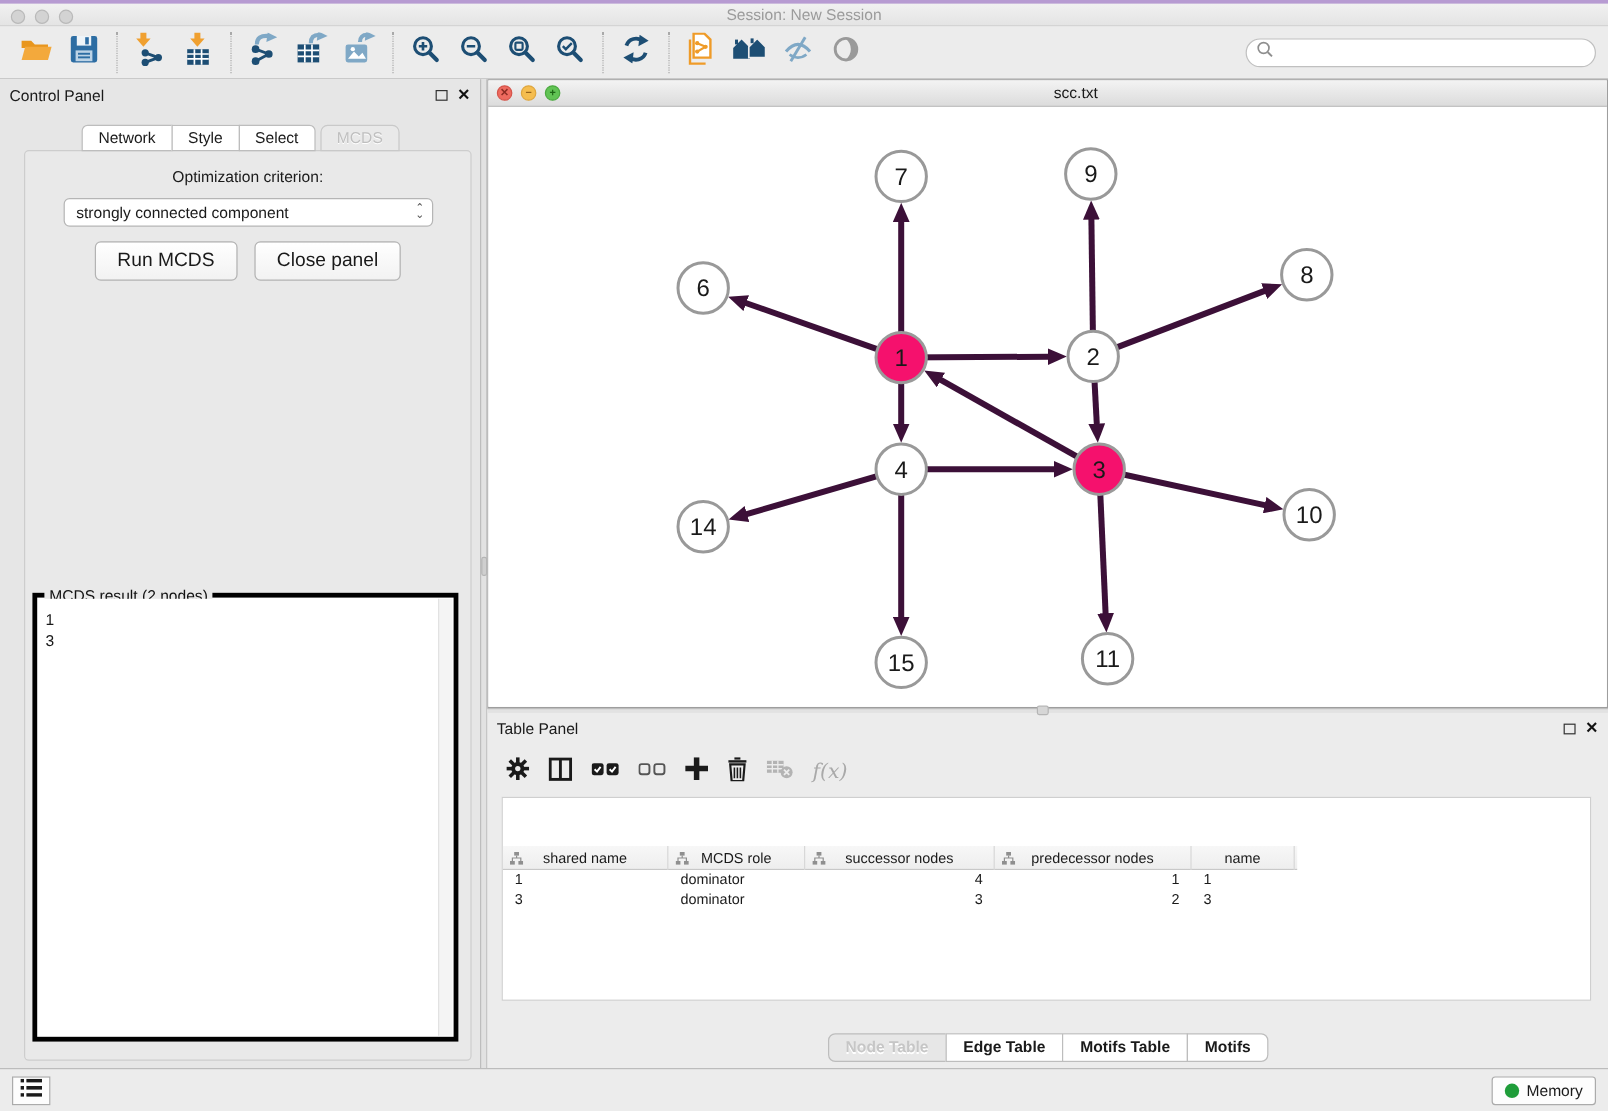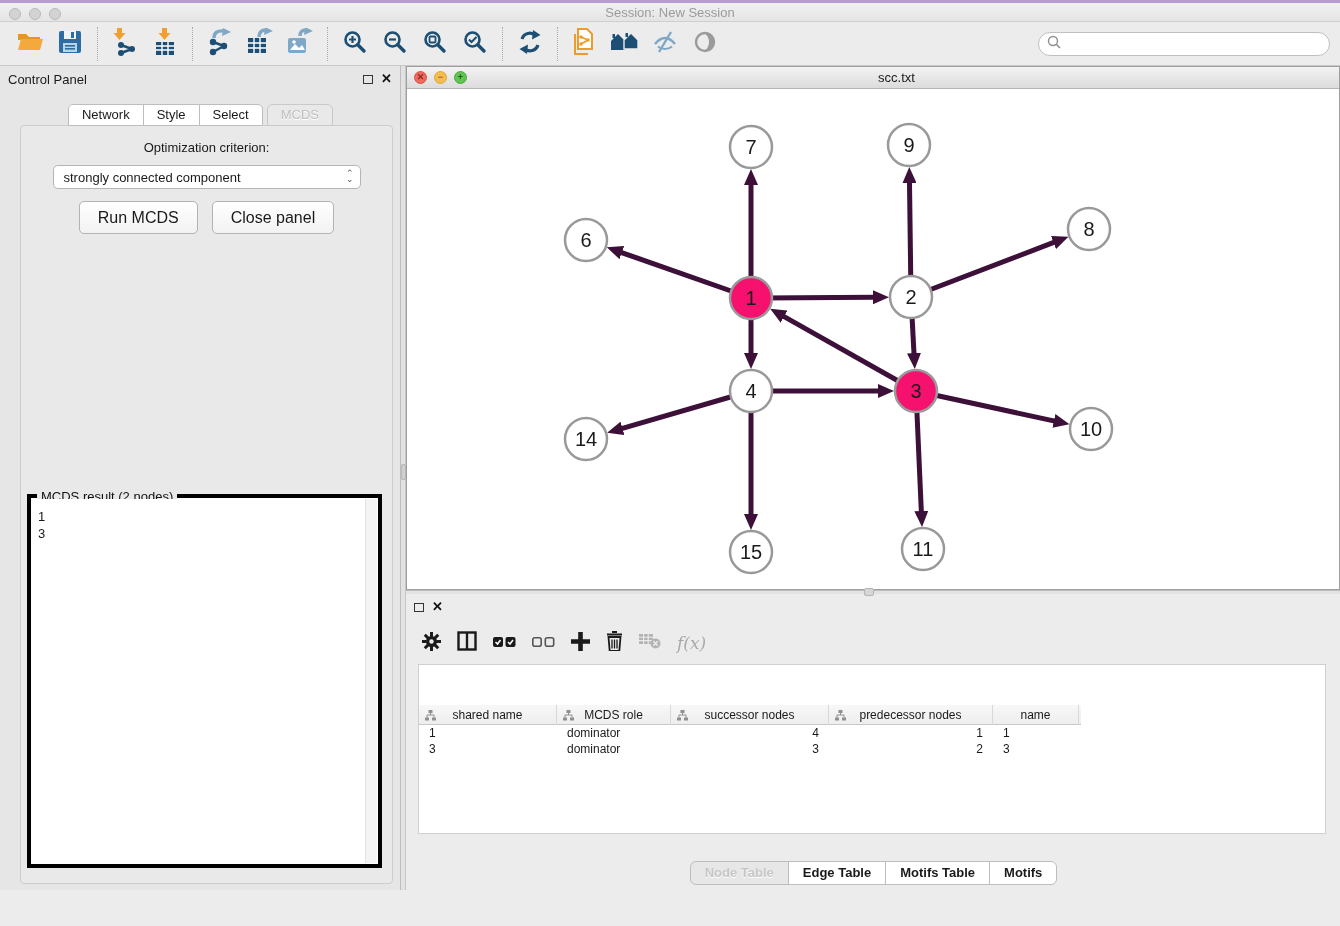--- a/index.html
+++ b/index.html
@@ -430,20 +430,21 @@
             </svg>
         </div>
       </div>
 
       <div id="h-divider">
         <div class="handle-h"></div>
       </div>
 
       <div id="table-panel">
         <div class="panel-header">
+          <span class="ph-title">Table Panel</span>
           <span class="ph-icons">
             <span class="float-glyph"></span>
             <span class="close-glyph">✕</span>
           </span>
         </div>
         <div id="tp-toolbar">
           <span class="tp-btn">
             <span>
               <svg width="19" height="19" viewBox="0 0 18 18">
                   <g fill="#1a1a1a">
@@ -588,13 +589,33 @@
         <div id="tp-tabs-bar">
             <div class="tp-tab active">Node Table</div>
             <div class="tp-tab">Edge Table</div>
             <div class="tp-tab">Motifs Table</div>
             <div class="tp-tab">Motifs</div>
           </div>
       </div>
     </div>
   </div>
 
+  <div id="statusbar">
+    <div id="list-btn">
+      <span>
+        <svg width="18" height="15" viewBox="0 0 18 15">
+            <g fill="#1a1a1a">
+              <rect x="0" y="0" width="3" height="3"></rect>
+              <rect x="5" y="0" width="13" height="3"></rect>
+              <rect x="0" y="6" width="3" height="3"></rect>
+              <rect x="5" y="6" width="13" height="3"></rect>
+              <rect x="0" y="12" width="3" height="3"></rect>
+              <rect x="5" y="12" width="13" height="3"></rect>
+            </g>
+          </svg>
+      </span>
+    </div>
+    <div id="memory-btn">
+      <span id="memory-dot"></span>
+      <span>Memory</span>
+    </div>
+  </div>
 </div>
 
 </body></html>

